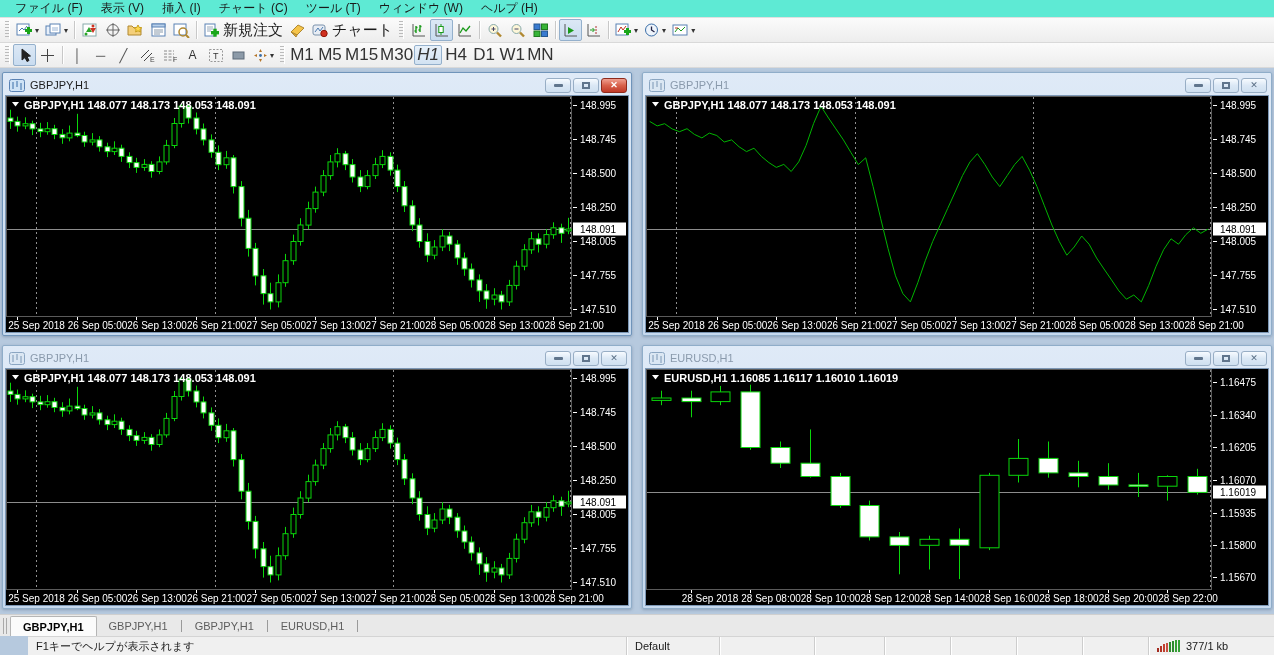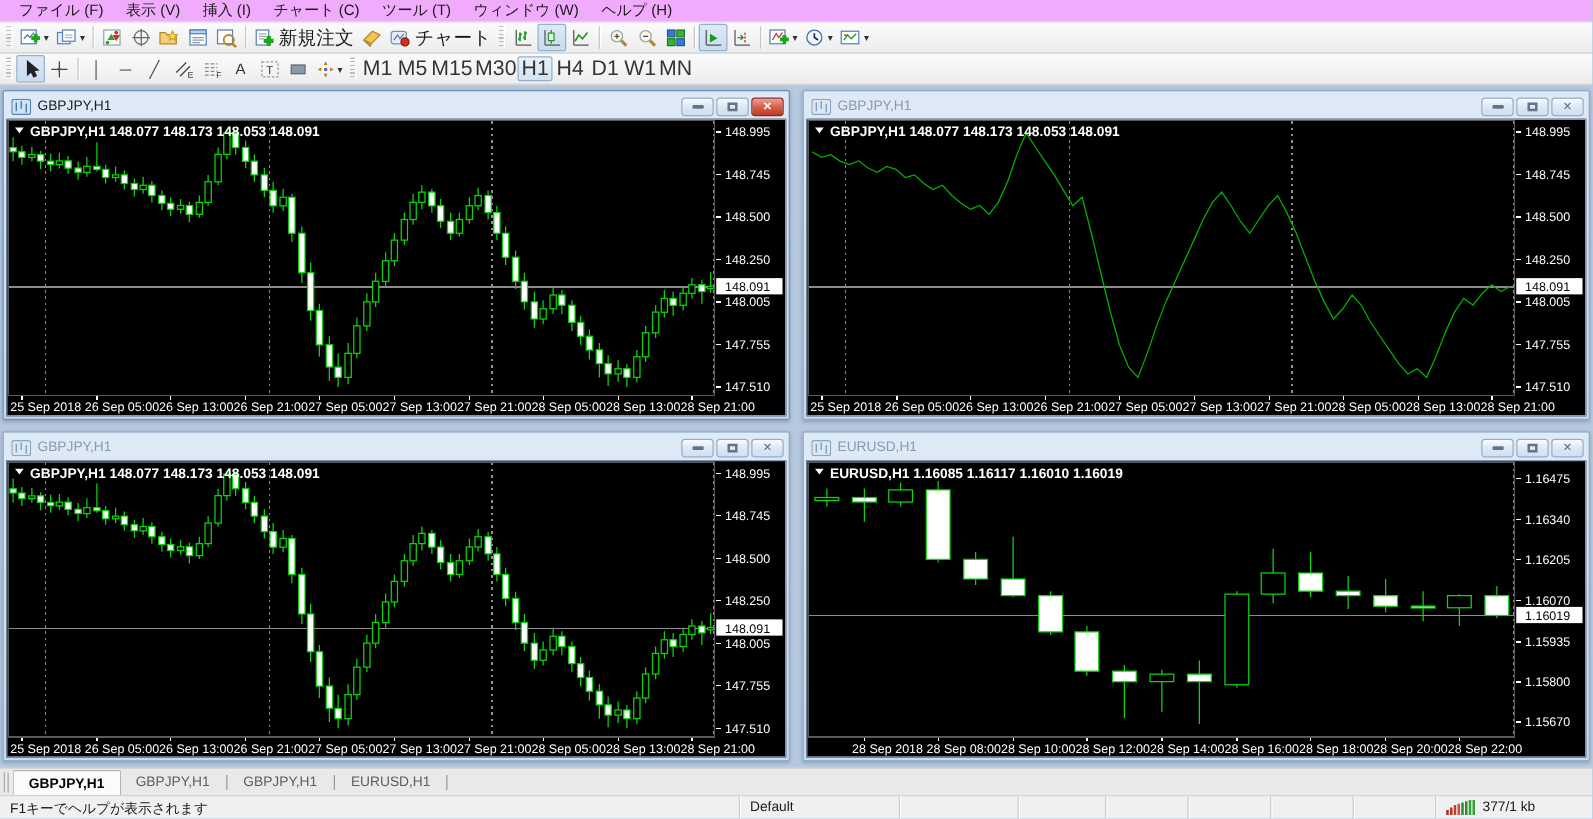--- a/index.html
+++ b/index.html
@@ -1,38 +1,38 @@
 <!DOCTYPE html>
 <html><head>
 <meta charset="utf-8">
 <style>
   * { margin:0; padding:0; box-sizing:border-box; }
   html,body { width:1274px; height:655px; overflow:hidden;
     font-family:"Liberation Sans", sans-serif; font-size:11px; background:#b6c9de; }
 
   
-  #menubar { height:18px; background:#f0abfc; border-bottom:1px solid #e0e0e0;
+  #menubar { height:18px; background:#5eead4; border-bottom:1px solid #e0e0e0;
     display:flex; align-items:center; padding-left:6px; }
   .menu-item { padding:2px 9px; font-size:12px; color:#1a1a1a; cursor:default; }
 
   
   .toolbar { height:25px; background:linear-gradient(#fbfbfb,#ededed);
     border-bottom:1px solid #d9d9d9; display:flex; align-items:center; padding:0 2px; }
   .grip { width:5px; height:18px; margin:0 3px;
     background:repeating-linear-gradient(#bbb 0 1px, transparent 1px 3px); border-right:1px solid #fff; }
   .tsep { width:1px; height:18px; background:#c8c8c8; margin:0 3px; box-shadow:1px 0 0 #fff; }
   .tbtn { height:22px; min-width:23px; display:flex; align-items:center; justify-content:center;
     border:1px solid transparent; border-radius:2px; padding:0 2px; color:#444; }
   .tbtn.pressed { border-color:#94b0cc; background:linear-gradient(#dcE8f5,#c9dcf0); }
   .tbtn svg { display:block; }
   .tbtn .lbl { font-size:15px; color:#1a1a1a; margin-left:4px; white-space:nowrap; }
   .caret { font-size:8px; color:#333; margin-left:2px; }
   .tfbtn { height:20px; min-width:28px; font-size:17px; color:#333; display:flex;
     align-items:center; justify-content:center; border:1px solid transparent; border-radius:2px; }
-  .tfbtn.pressed { border-color:#94b0cc; background:linear-gradient(#e8f1fa,#d2e2f2); }
+  .tfbtn.pressed { border-color:#94b0cc; background:linear-gradient(#e8f1fa,#d2e2f2);font-style:italic; }
   .glyph { font-size:13px; color:#555; line-height:1; }
 
   
   #mdi { position:relative; height:546px; background:#b6c9de; overflow:hidden; }
   .chart-window { position:absolute; width:630px; height:264px;
     background:linear-gradient(#dfeaf7,#c6d9ee); border:1px solid #8fadc9; border-radius:2px;
     padding:2px; box-shadow:0 1px 3px rgba(60,80,110,.35); }
   .chart-window.active { border-color:#6f94ba; }
   .titlebar { height:20px; display:flex; align-items:center; padding:0 2px 0 4px; }
   .titlebar .wtitle { font-size:11px; color:#8a9aac; margin-left:5px; flex:1; }
@@ -50,21 +50,21 @@
   #tabbar { height:22px; background:#e9e9e9; border-top:1px solid #cfcfcf;
     display:flex; align-items:flex-end; padding-left:2px; }
   .tabgrip { width:4px; height:16px; margin:0 3px 2px 1px; border-left:1px solid #aaa; border-right:1px solid #aaa; }
   .tab { height:20px; padding:3px 12px; font-size:11px; color:#5d5d5d; display:flex; align-items:center; }
   .tab.active { background:#fbfbfb; border:1px solid #b5b5b5; border-bottom:none; color:#000;
     border-top-left-radius:2px; border-top-right-radius:2px; font-weight:bold; }
   .tab-sep { width:1px; height:12px; background:#9a9a9a; margin:0 1px 4px 1px; }
 
   
   #statusbar { height:19px; background:#f0f0f0; border-top:1px solid #d4d4d4;
-    display:flex; align-items:center; font-size:11px; color:#1a1a1a; }
+    display:flex; align-items:center; font-size:11px; color:#1a1a1a;margin-left:28px; }
   .spanel { height:100%; display:flex; align-items:center; padding:0 8px;
     border-left:1px solid #cdcdcd; box-shadow:inset 1px 0 0 #fff; white-space:nowrap; }
   .spanel.help { border-left:none; box-shadow:none; flex:1; }
   .sig { display:flex; align-items:flex-end; height:12px; margin-right:5px; }
   .sig i { width:2px; margin-right:1px; display:block; }
 </style>
 </head>
 <body>
 
 <div id="menubar">
@@ -967,21 +967,21 @@
   <div class="tab">GBPJPY,H1</div>
   <div class="tab-sep"></div>
   <div class="tab">GBPJPY,H1</div>
   <div class="tab-sep"></div>
   <div class="tab">EURUSD,H1</div>
   <div class="tab-sep"></div>
 </div>
 
 <div id="statusbar">
   <div class="spanel help">F1キーでヘルプが表示されます</div>
-  <div class="spanel" style="width:128px">Default</div>
+  <div class="spanel" style="width:93px">Default</div>
   <div class="spanel" style="width:95px"></div>
   <div class="spanel" style="width:70px"></div>
   <div class="spanel" style="width:66px"></div>
   <div class="spanel" style="width:66px"></div>
   <div class="spanel" style="width:66px"></div>
   <div class="spanel" style="width:66px"></div>
   <div class="spanel" style="width:126px">
     <span class="sig">
       <i style="height:4px;background:#a42c20"></i>
         <i style="height:6px;background:#b43426"></i>

